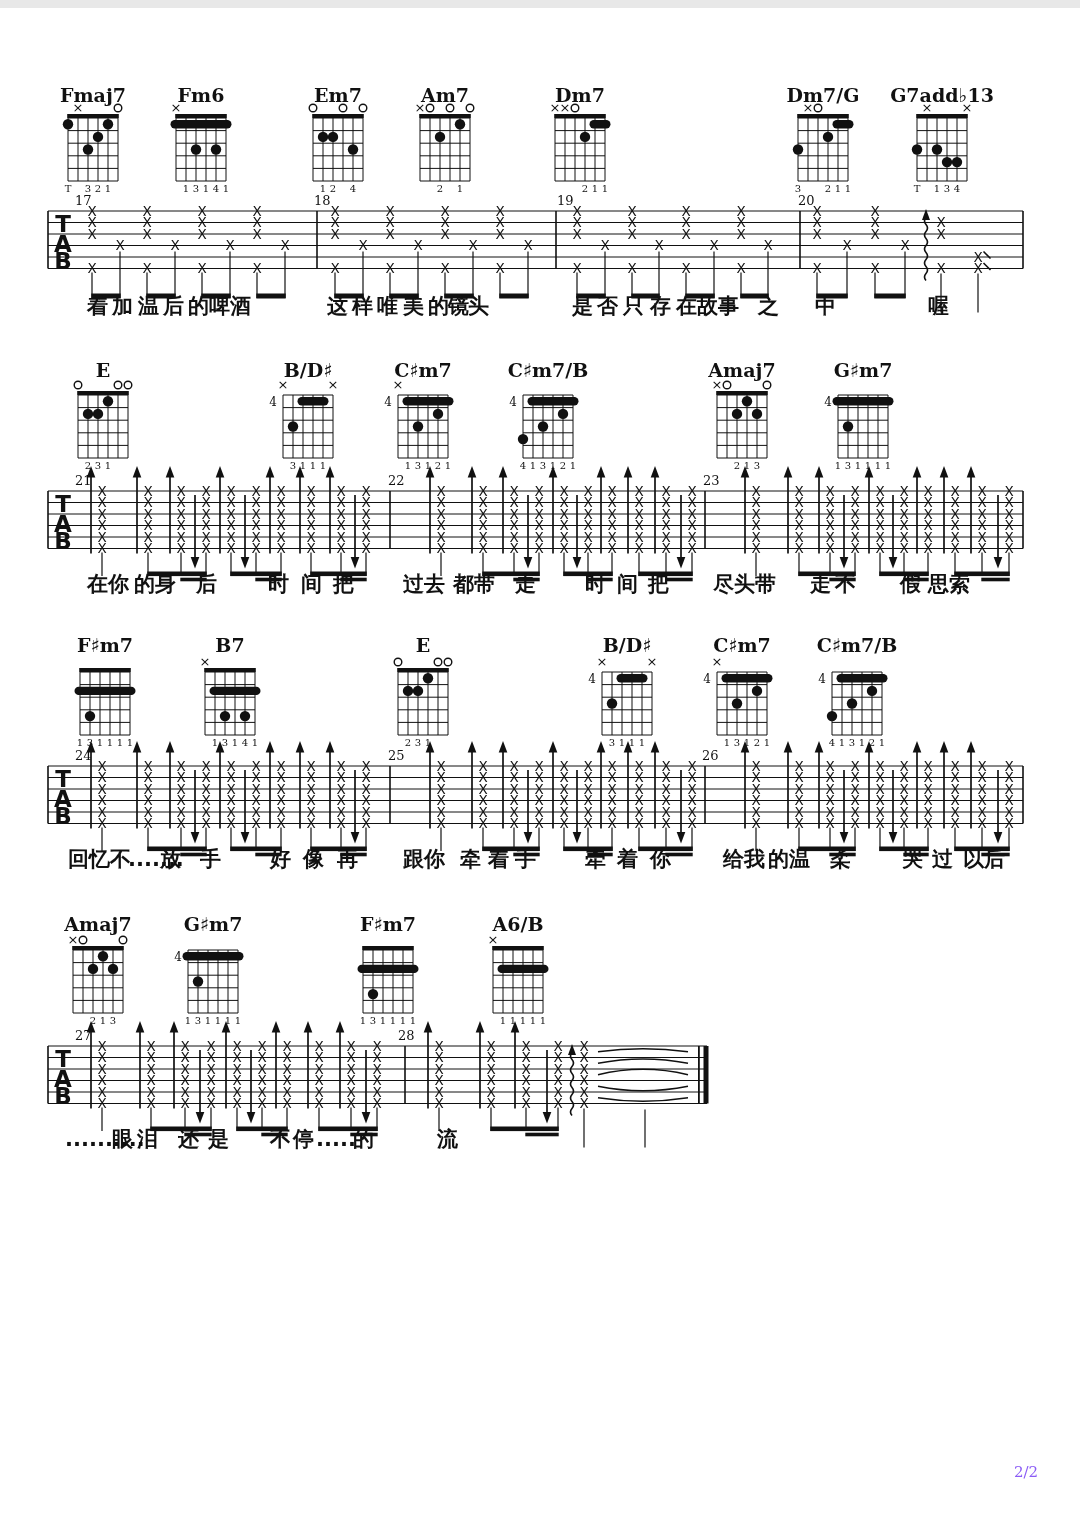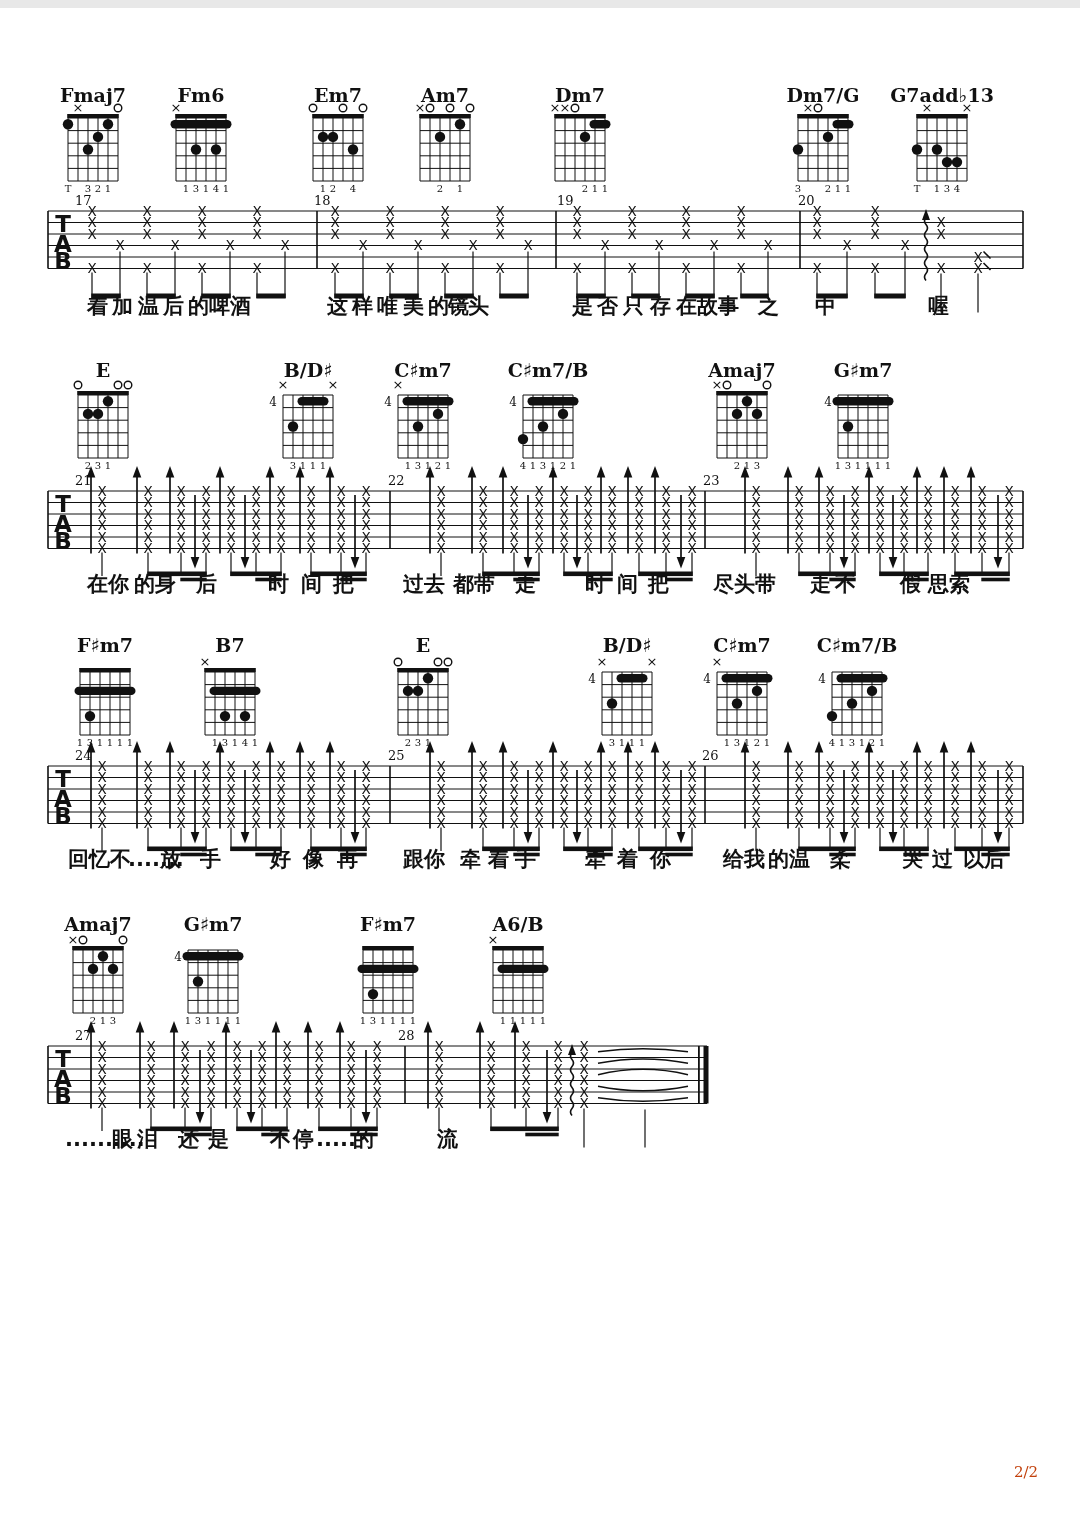--- a/index.html
+++ b/index.html
@@ -1,20 +1,20 @@
 <!DOCTYPE html>
 <html><head>
 <meta charset="utf-8">
 <style>
   html,body{margin:0;padding:0;background:#e8e8e8;}
   .sheet{position:relative;width:1080px;height:1527px;background:#ffffff;margin:8px auto;overflow:hidden;
          font-family:"DejaVu Sans","Liberation Sans",sans-serif;}
   svg text{user-select:none;}
   .pageno{position:absolute;left:1014px;top:1455px;font-family:"DejaVu Serif","Liberation Serif",serif;
-          font-size:15px;color:#c2410c;}
+          font-size:15px;color:#8b5cf6;}
 </style>
 </head>
 <body>
 
 <div class="sheet">
   <svg id="score" width="1080" height="1527" viewBox="0 0 1080 1527">
       <g>
         <g>
           <text x="93" y="94" font-size="19" text-anchor="middle" font-weight="700" font-family="&quot;DejaVu Serif&quot;,&quot;Liberation Serif&quot;,serif" fill="#111111">Fmaj7</text>
           <line x1="68" y1="110" x2="68" y2="173" stroke="#111111" stroke-width="1"></line>

